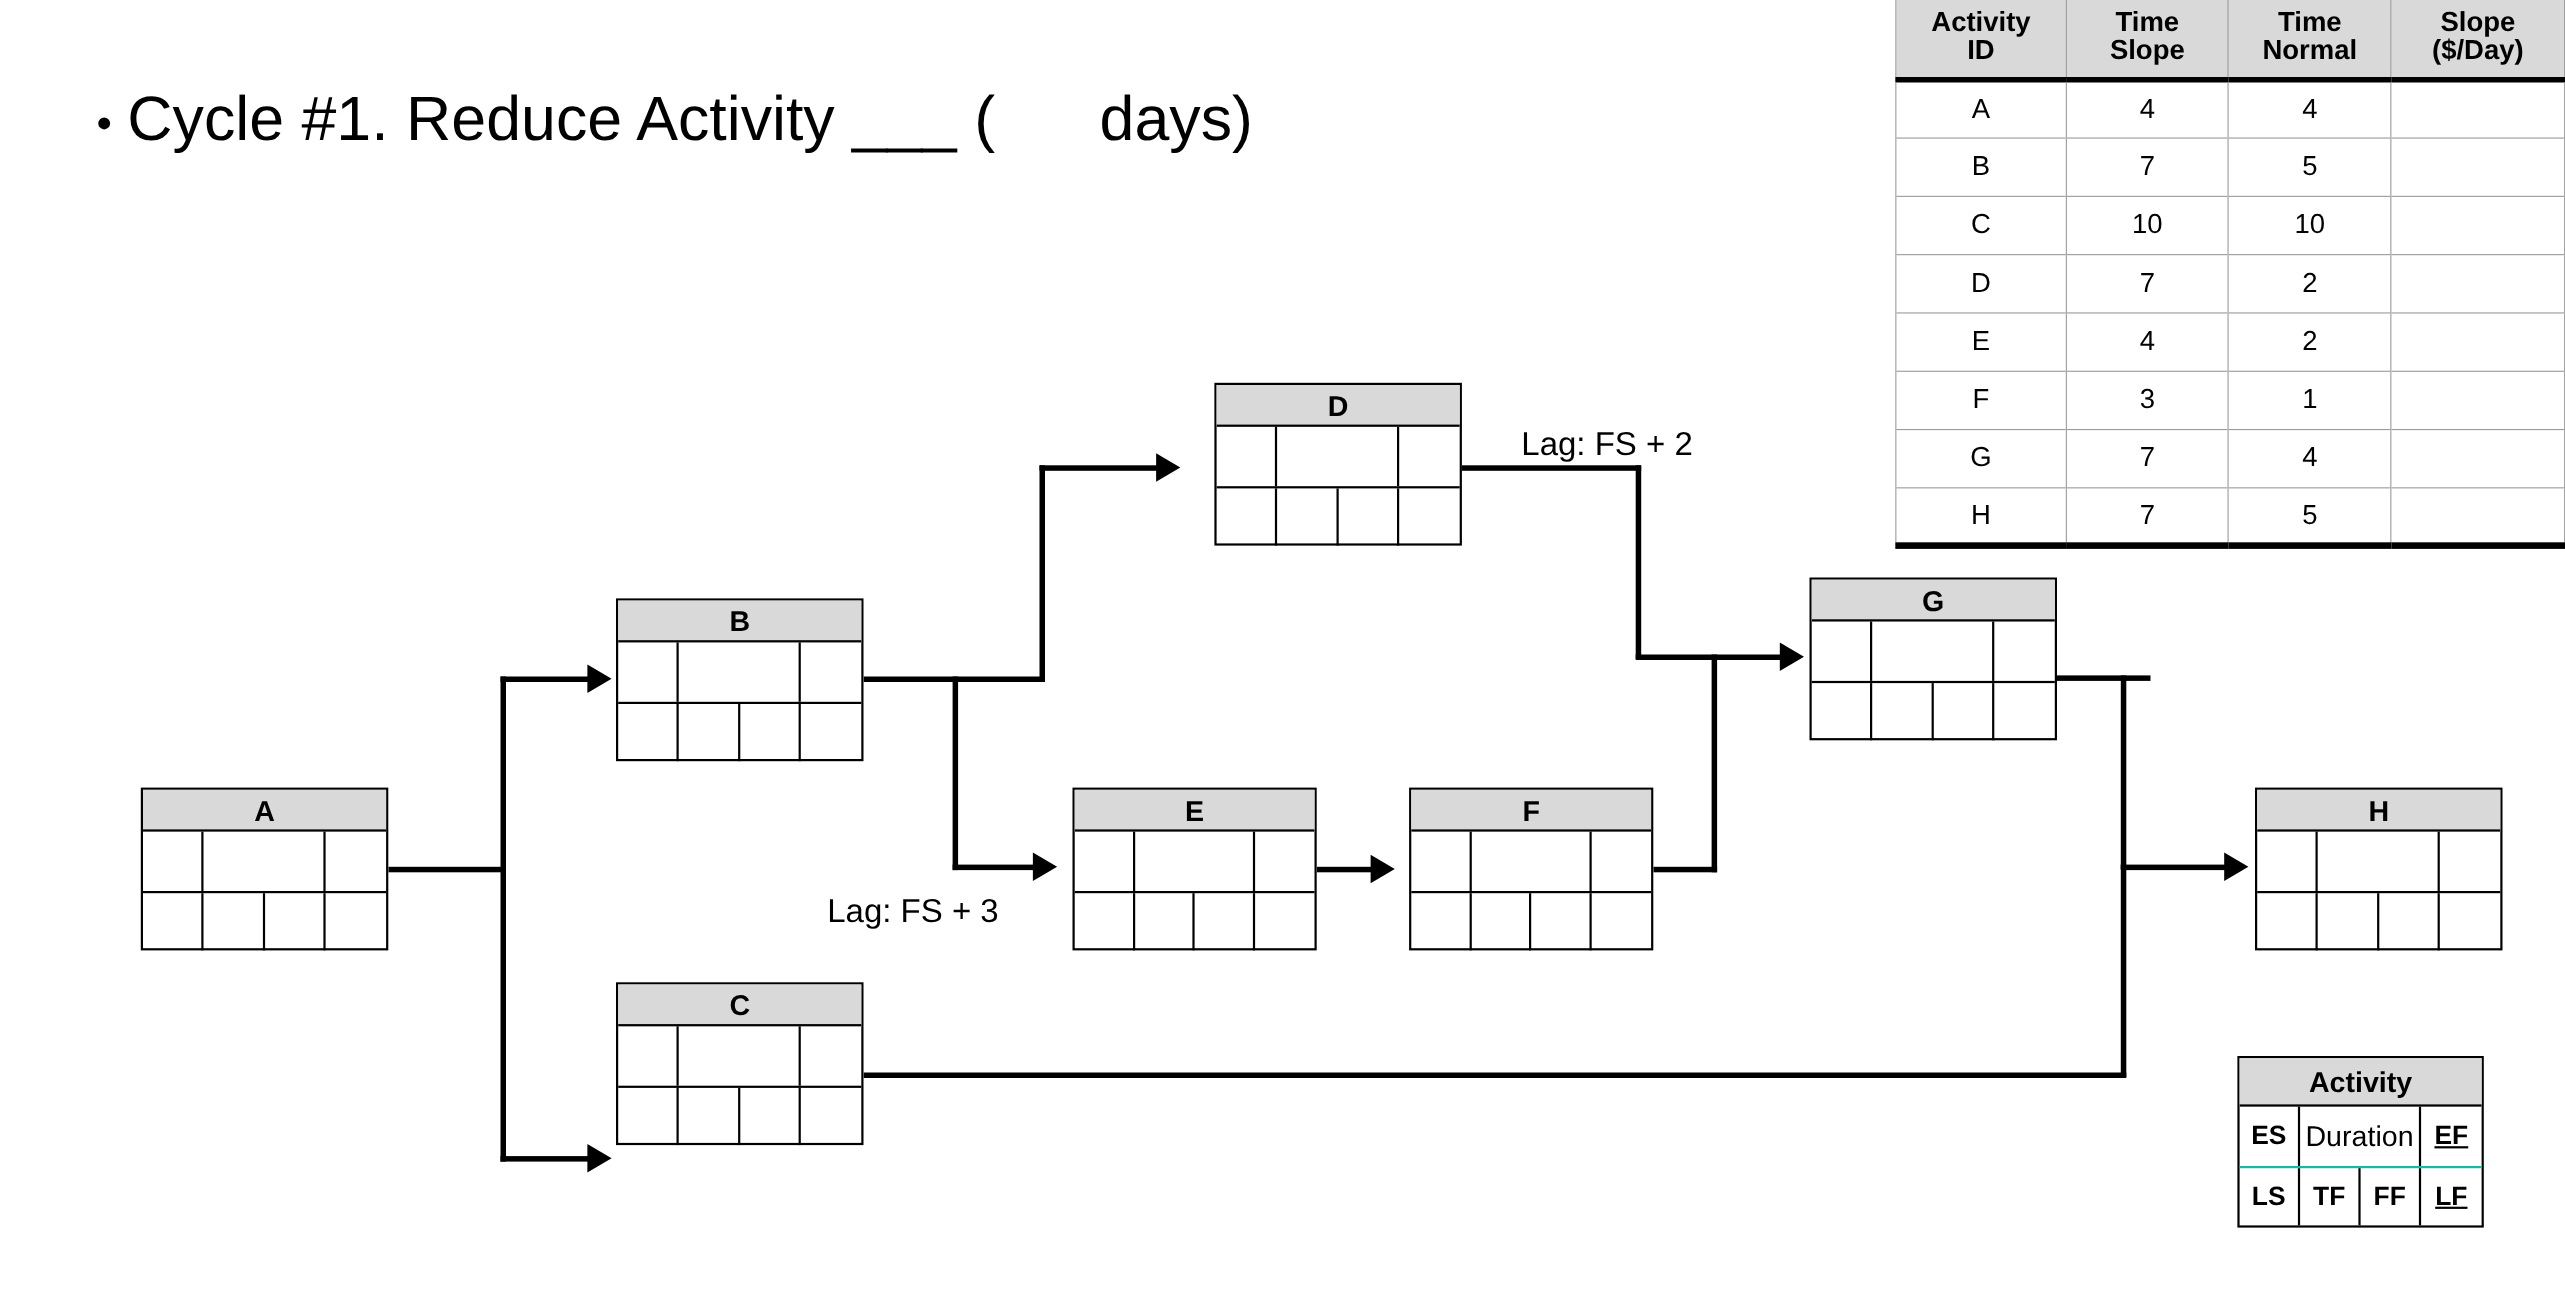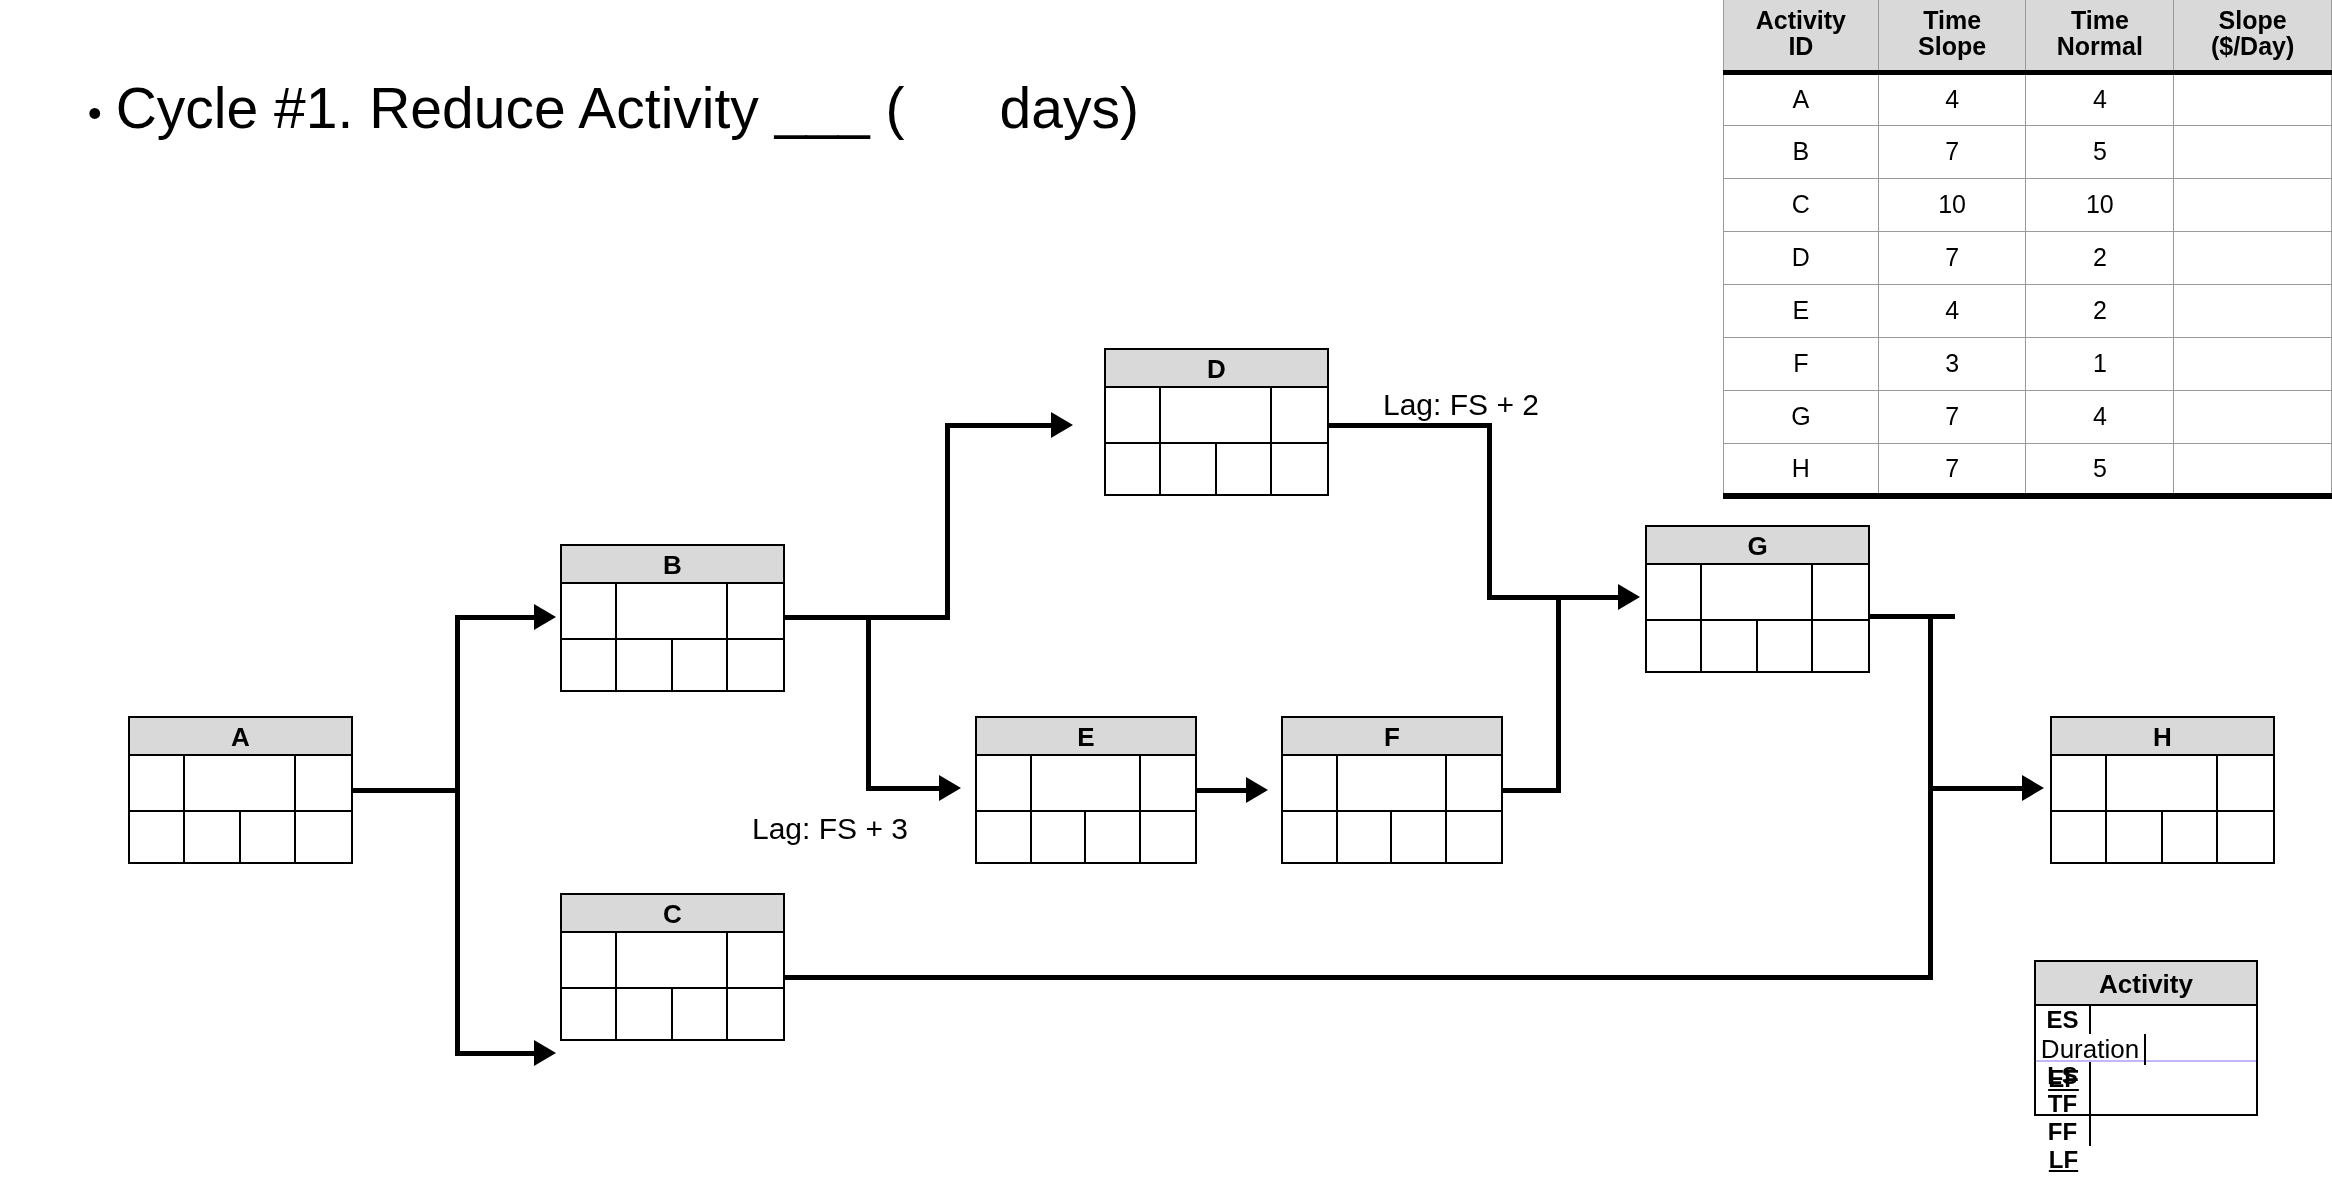--- a/index.html
+++ b/index.html
@@ -114,23 +114,23 @@
   
   #legend {
     position:absolute; left:2034px; top:960px;
     width:224px; border:2px solid #000; background:#fff;
   }
   #legend .lhead {
     background:#d9d9d9; border-bottom:2px solid #000;
     text-align:center; font-weight:bold; font-size:26px;
     line-height:44px; height:44px;
   }
-  #legend .lrow { display:flex;flex-direction:column; }
+  #legend .lrow { display:flex; }
   #legend .lrow.top { height:54px; }
-  #legend .lrow.bot { height:54px; border-top:2px solid #c4b5fd; }
+  #legend .lrow.bot { height:54px; border-top:2px solid #14b8a6; }
   #legend .lcell {
     border-right:2px solid #000;
     display:flex; align-items:center; justify-content:center;
     font-weight:bold; font-size:24px;
   }
   #legend .lcell:last-child { border-right:none;text-decoration:underline; }
   #legend .lrow.top .l1 { width:25%; }
   #legend .lrow.top .l2 { width:50%; font-weight:normal; font-size:26px; }
   #legend .lrow.top .l3 { width:25%; }
   #legend .lrow.bot .l { width:25%; }

